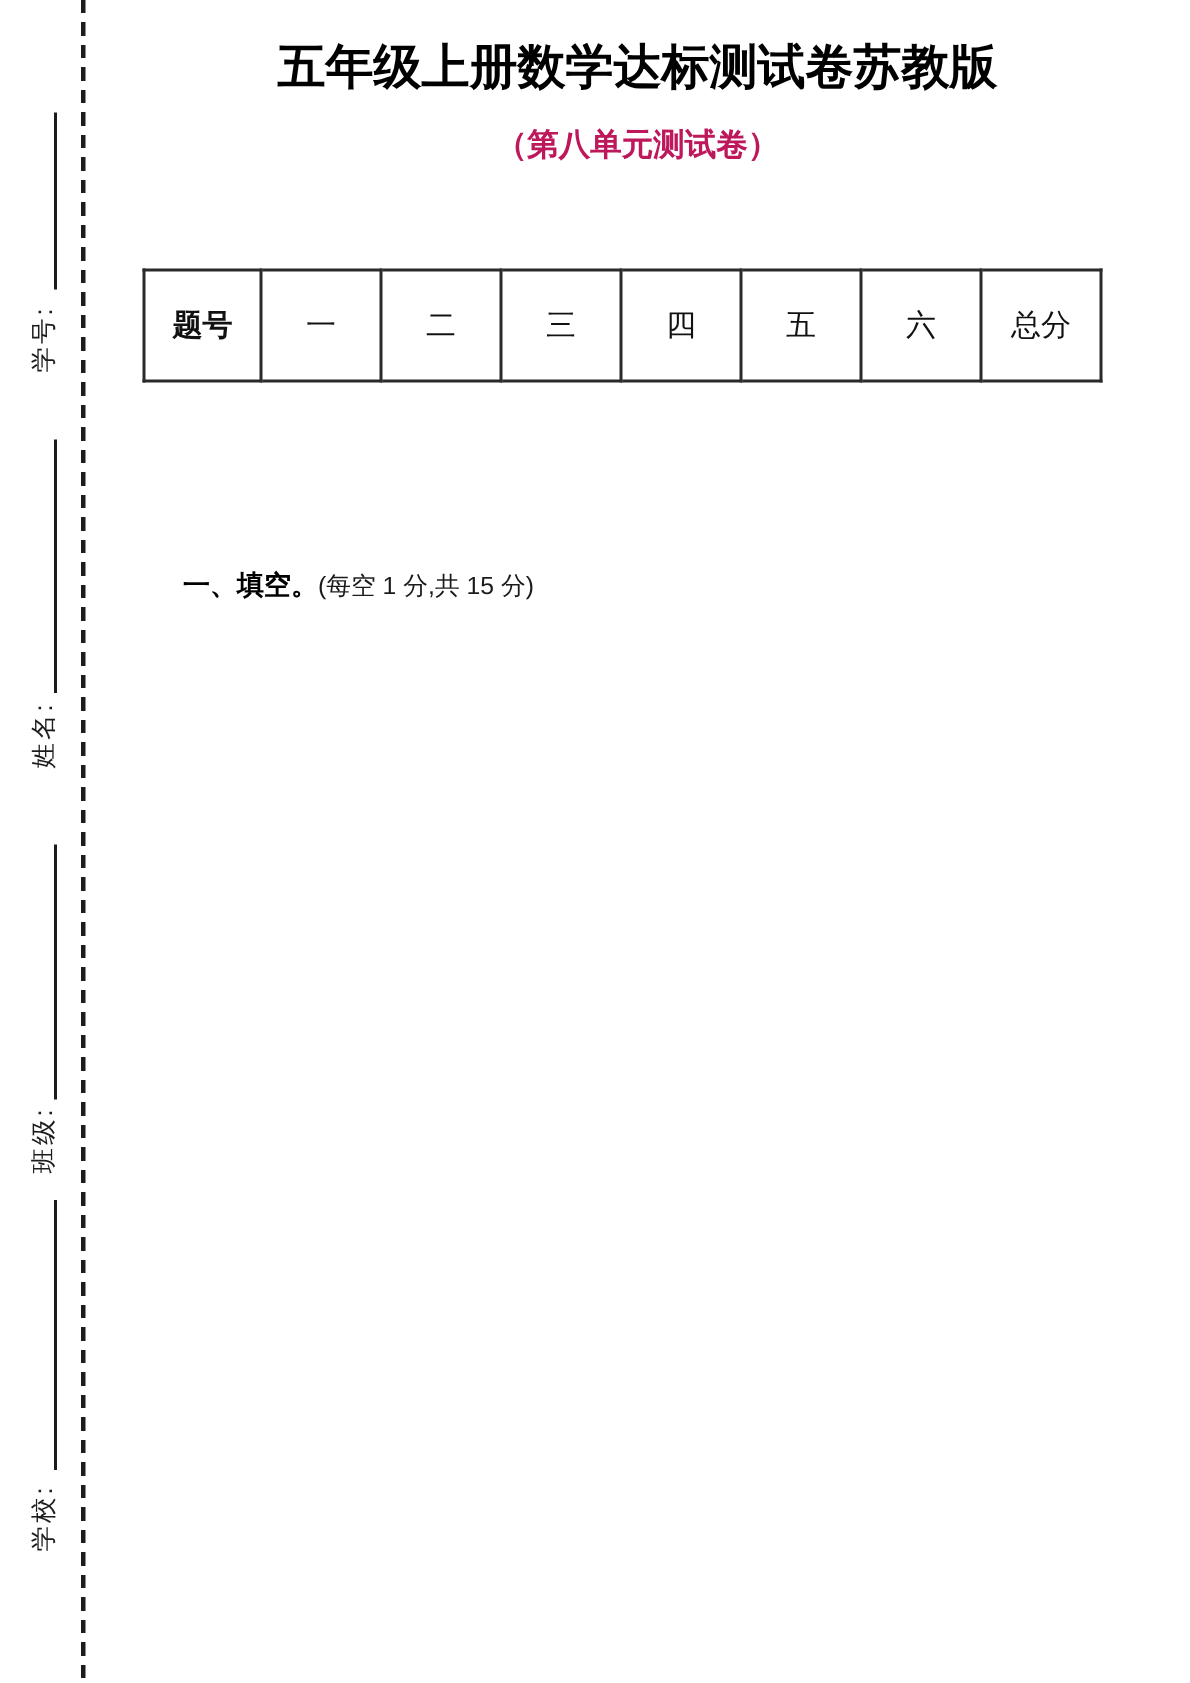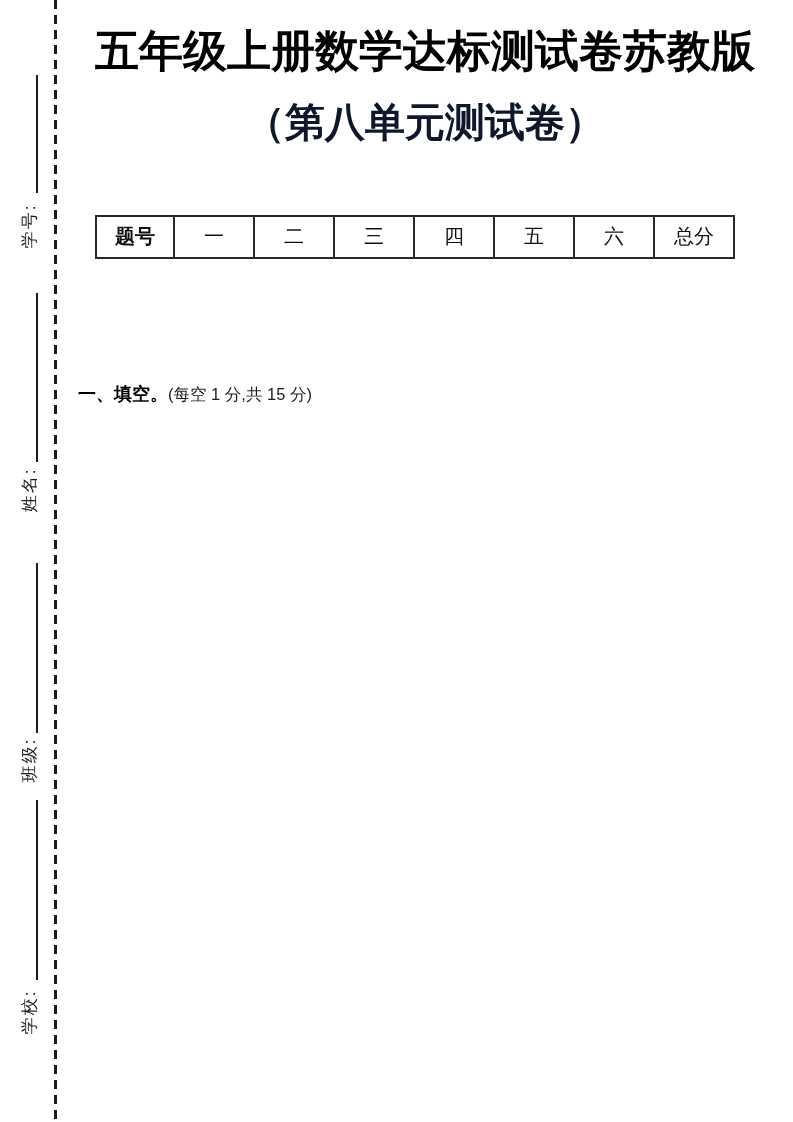--- a/index.html
+++ b/index.html
@@ -25,40 +25,40 @@
     transform:translate(-50%,-50%) rotate(-90deg);
   }
   .mlabel.l1{top:226px}
   .mlabel.l2{top:490px}
   .mlabel.l3{top:760px}
   .mlabel.l4{top:1012px}
   
   .content{position:absolute;left:75px;top:0;width:700px;}
   .title{
     margin:26px 0 0;text-align:center;color:#000;
-    font-size:44px;font-weight:800;letter-spacing:0;line-height:1.15;
+    font-size:32px;font-weight:800;letter-spacing:0;line-height:1.15;
   }
   .subtitle{
-    margin:22px 0 0;text-align:center;color:#0f172a;
-    font-size:40px;font-weight:700;line-height:1.15;
+    margin:22px 0 0;text-align:center;color:#be185d;
+    font-size:21px;font-weight:700;line-height:1.15;
   }
   table.score{
     margin:70px 0 0 20px;border-collapse:collapse;table-layout:fixed;width:640px;
   }
   table.score td{
-    border:2px solid #2a2a2a;height:40px;padding:0;
+    border:2px solid #2a2a2a;height:40px;padding:16px;
     text-align:center;vertical-align:middle;font-size:20px;color:#111;
   }
   table.score td.lbl{font-weight:700;}
   
   .paper-body{
     margin-top:2px;font-size:17.5px;line-height:38px;
     white-space:pre-wrap;color:#1b1b1b;
   }
-  .sec-line{padding-left:3px;}
+  .sec-line{padding-left:3px;margin-left:44px;}
   .sec-heading{font-weight:700;font-size:18px;color:#000;}
   .sec-note{font-size:16.5px;}
   .q{padding-left:20px;}
   .cont{padding-left:34px;}
   i.v{font-family:"DejaVu Serif",serif;font-style:italic;font-size:1.06em;padding:0 1px;}
 </style>
 </head>
 <body>
 
 <div class="dashed-rule"></div>

